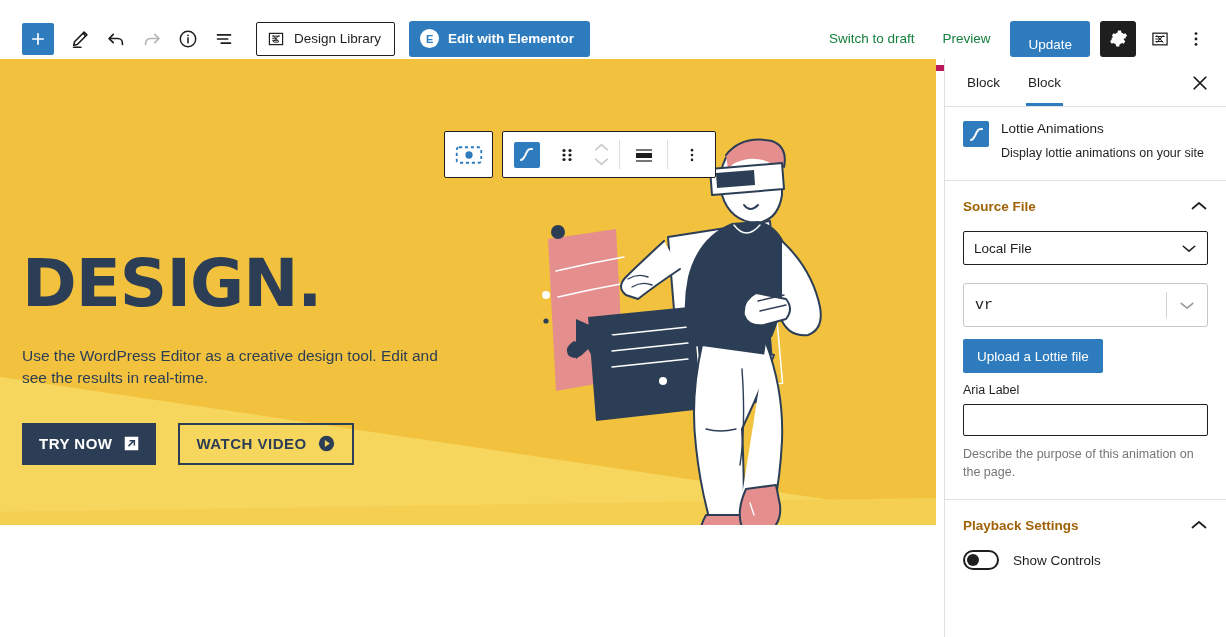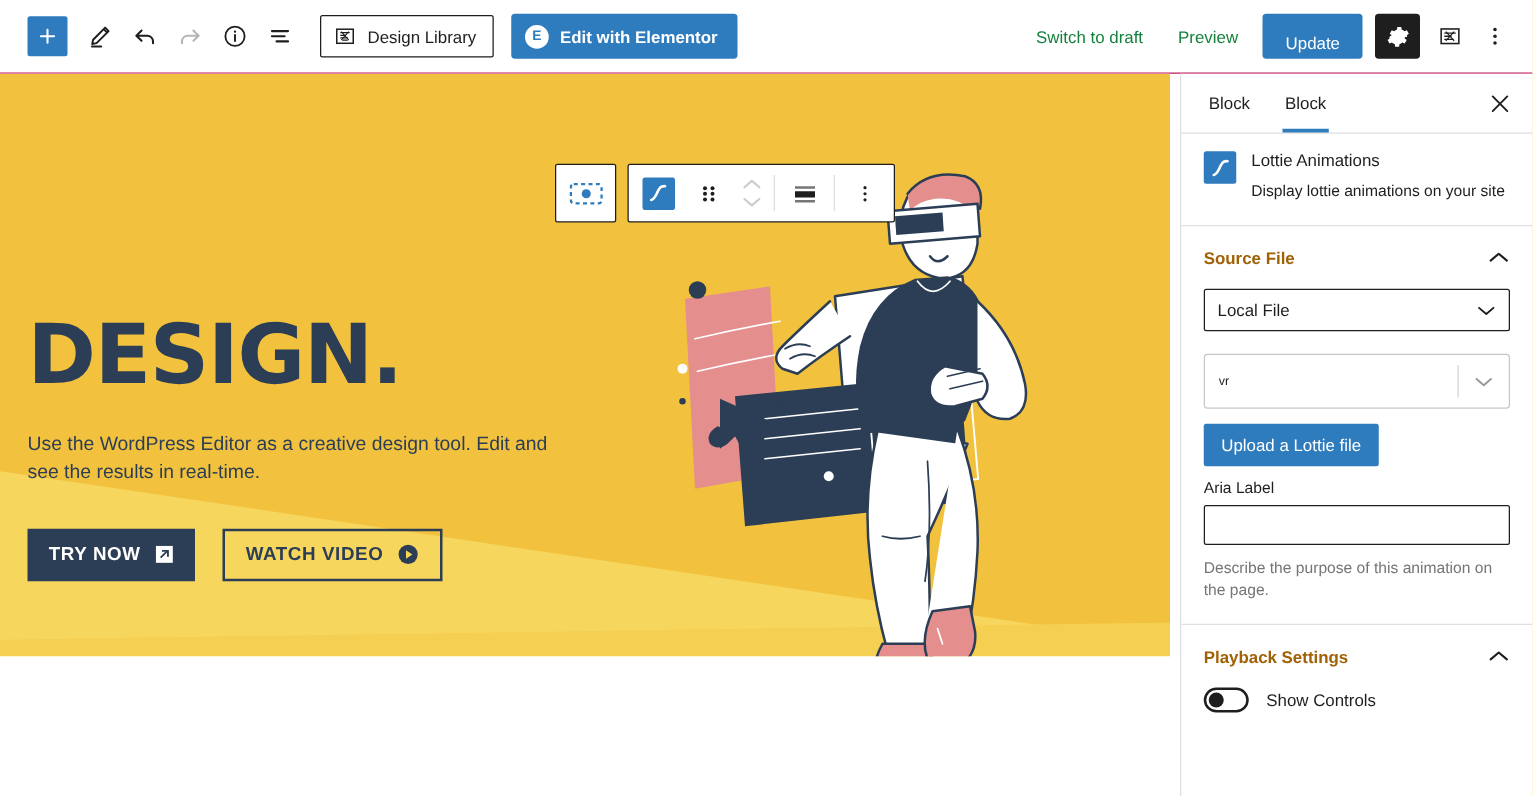--- a/index.html
+++ b/index.html
@@ -5,22 +5,22 @@
   * { box-sizing: border-box; margin: 0; padding: 0; }
   html, body {
     width: 1226px; height: 637px;
     font-family: "Liberation Sans", sans-serif;
     background: #fff; overflow: hidden;
   }
   body { position: relative; }
 
   
   .topbar {
-    position: absolute; left: 0; top: 0; width: 1226px; height: 59px;
-    background: #fff; border-bottom: 1px solid #be185d;
+    position: absolute; left: 0; top: 12px; width: 1226px; height: 59px;
+    background: #fff; border-bottom: 6px solid #be185d;
     display: flex; align-items: center;
   }
   .tb-left { display: flex; align-items: center; padding-left: 22px; gap: 0; }
   .tb-right { margin-left: auto; display: flex; align-items: center; padding-right: 12px; gap: 0; }
 
   .add-btn {
     width: 32px; height: 32px; background: #2e7bbd; border-radius: 2px;
     display: flex; align-items: center; justify-content: center;
     color: #fff; border: none; cursor: pointer;
   }
@@ -179,21 +179,21 @@
     position: relative; height: 34px; border: 1px solid #1e1e1e; border-radius: 2px;
     display: flex; align-items: center; padding: 0 10px; font-size: 13.5px;
     color: #1e1e1e; background: #fff; cursor: pointer;
   }
   .sel-box .chev-s { margin-left: auto; color: #1e1e1e; }
 
   .combo {
     height: 44px; border: 1px solid #c7c7c7; border-radius: 3px; background: #fff;
     display: flex; align-items: center; margin-top: 18px; cursor: text;
   }
-  .combo-val { flex: 1; padding: 0 11px; font-size: 10px; color: #1e1e1e; }
+  .combo-val { flex: 1; padding: 0 11px; font-size: 15px; color: #1e1e1e; font-family: Liberation Mono, monospace; }
   .combo-div { width: 1px; height: 26px; background: #d4d4d4; }
   .combo-arrow { width: 40px; display: flex; align-items: center; justify-content: center; color: #999; cursor: pointer; }
 
   .upload-btn {
     margin-top: 12px; height: 34px; padding: 0 14px; background: #2e7bbd;
     border: none; border-radius: 2px; color: #fff; font-size: 13.5px; cursor: pointer;
   }
 
   .txt-input {
     width: 100%; height: 32px; border: 1px solid #1e1e1e; border-radius: 2px;

